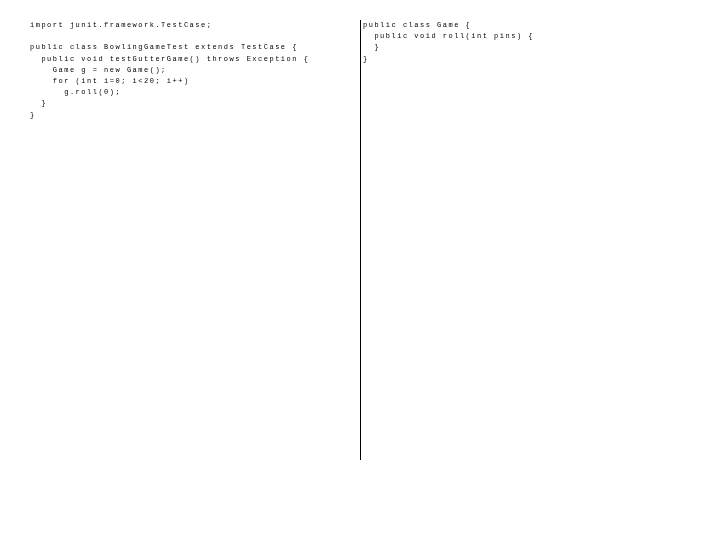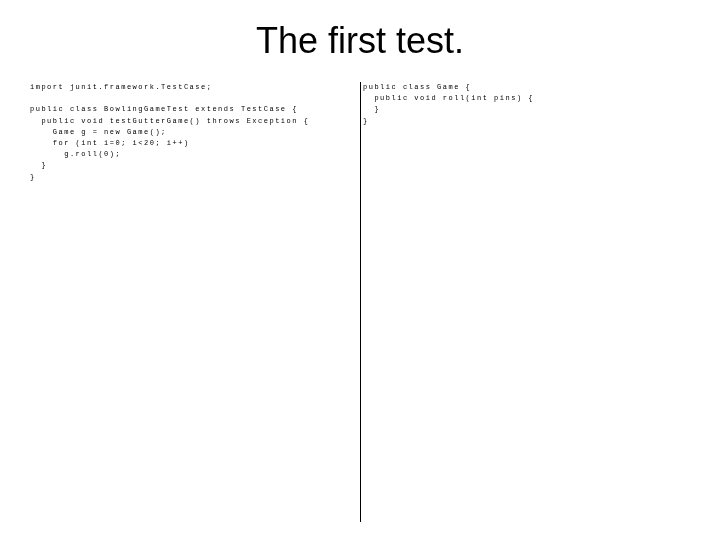--- a/index.html
+++ b/index.html
@@ -58,21 +58,20 @@
       top: 0;
       width: 1px;
       height: 100%;
       background: #000;
     }
   </style>
 </head>
 <body>
 
 <div class="slide">
-  <h1 class="title">The first test.</h1>
   <div class="content">
     <div class="code-left">import junit.framework.TestCase;
 
 public class BowlingGameTest extends TestCase {
   public void testGutterGame() throws Exception {
     Game g = new Game();
     for (int i=0; i&lt;20; i++)
       g.roll(0);
   }
 }</div>

